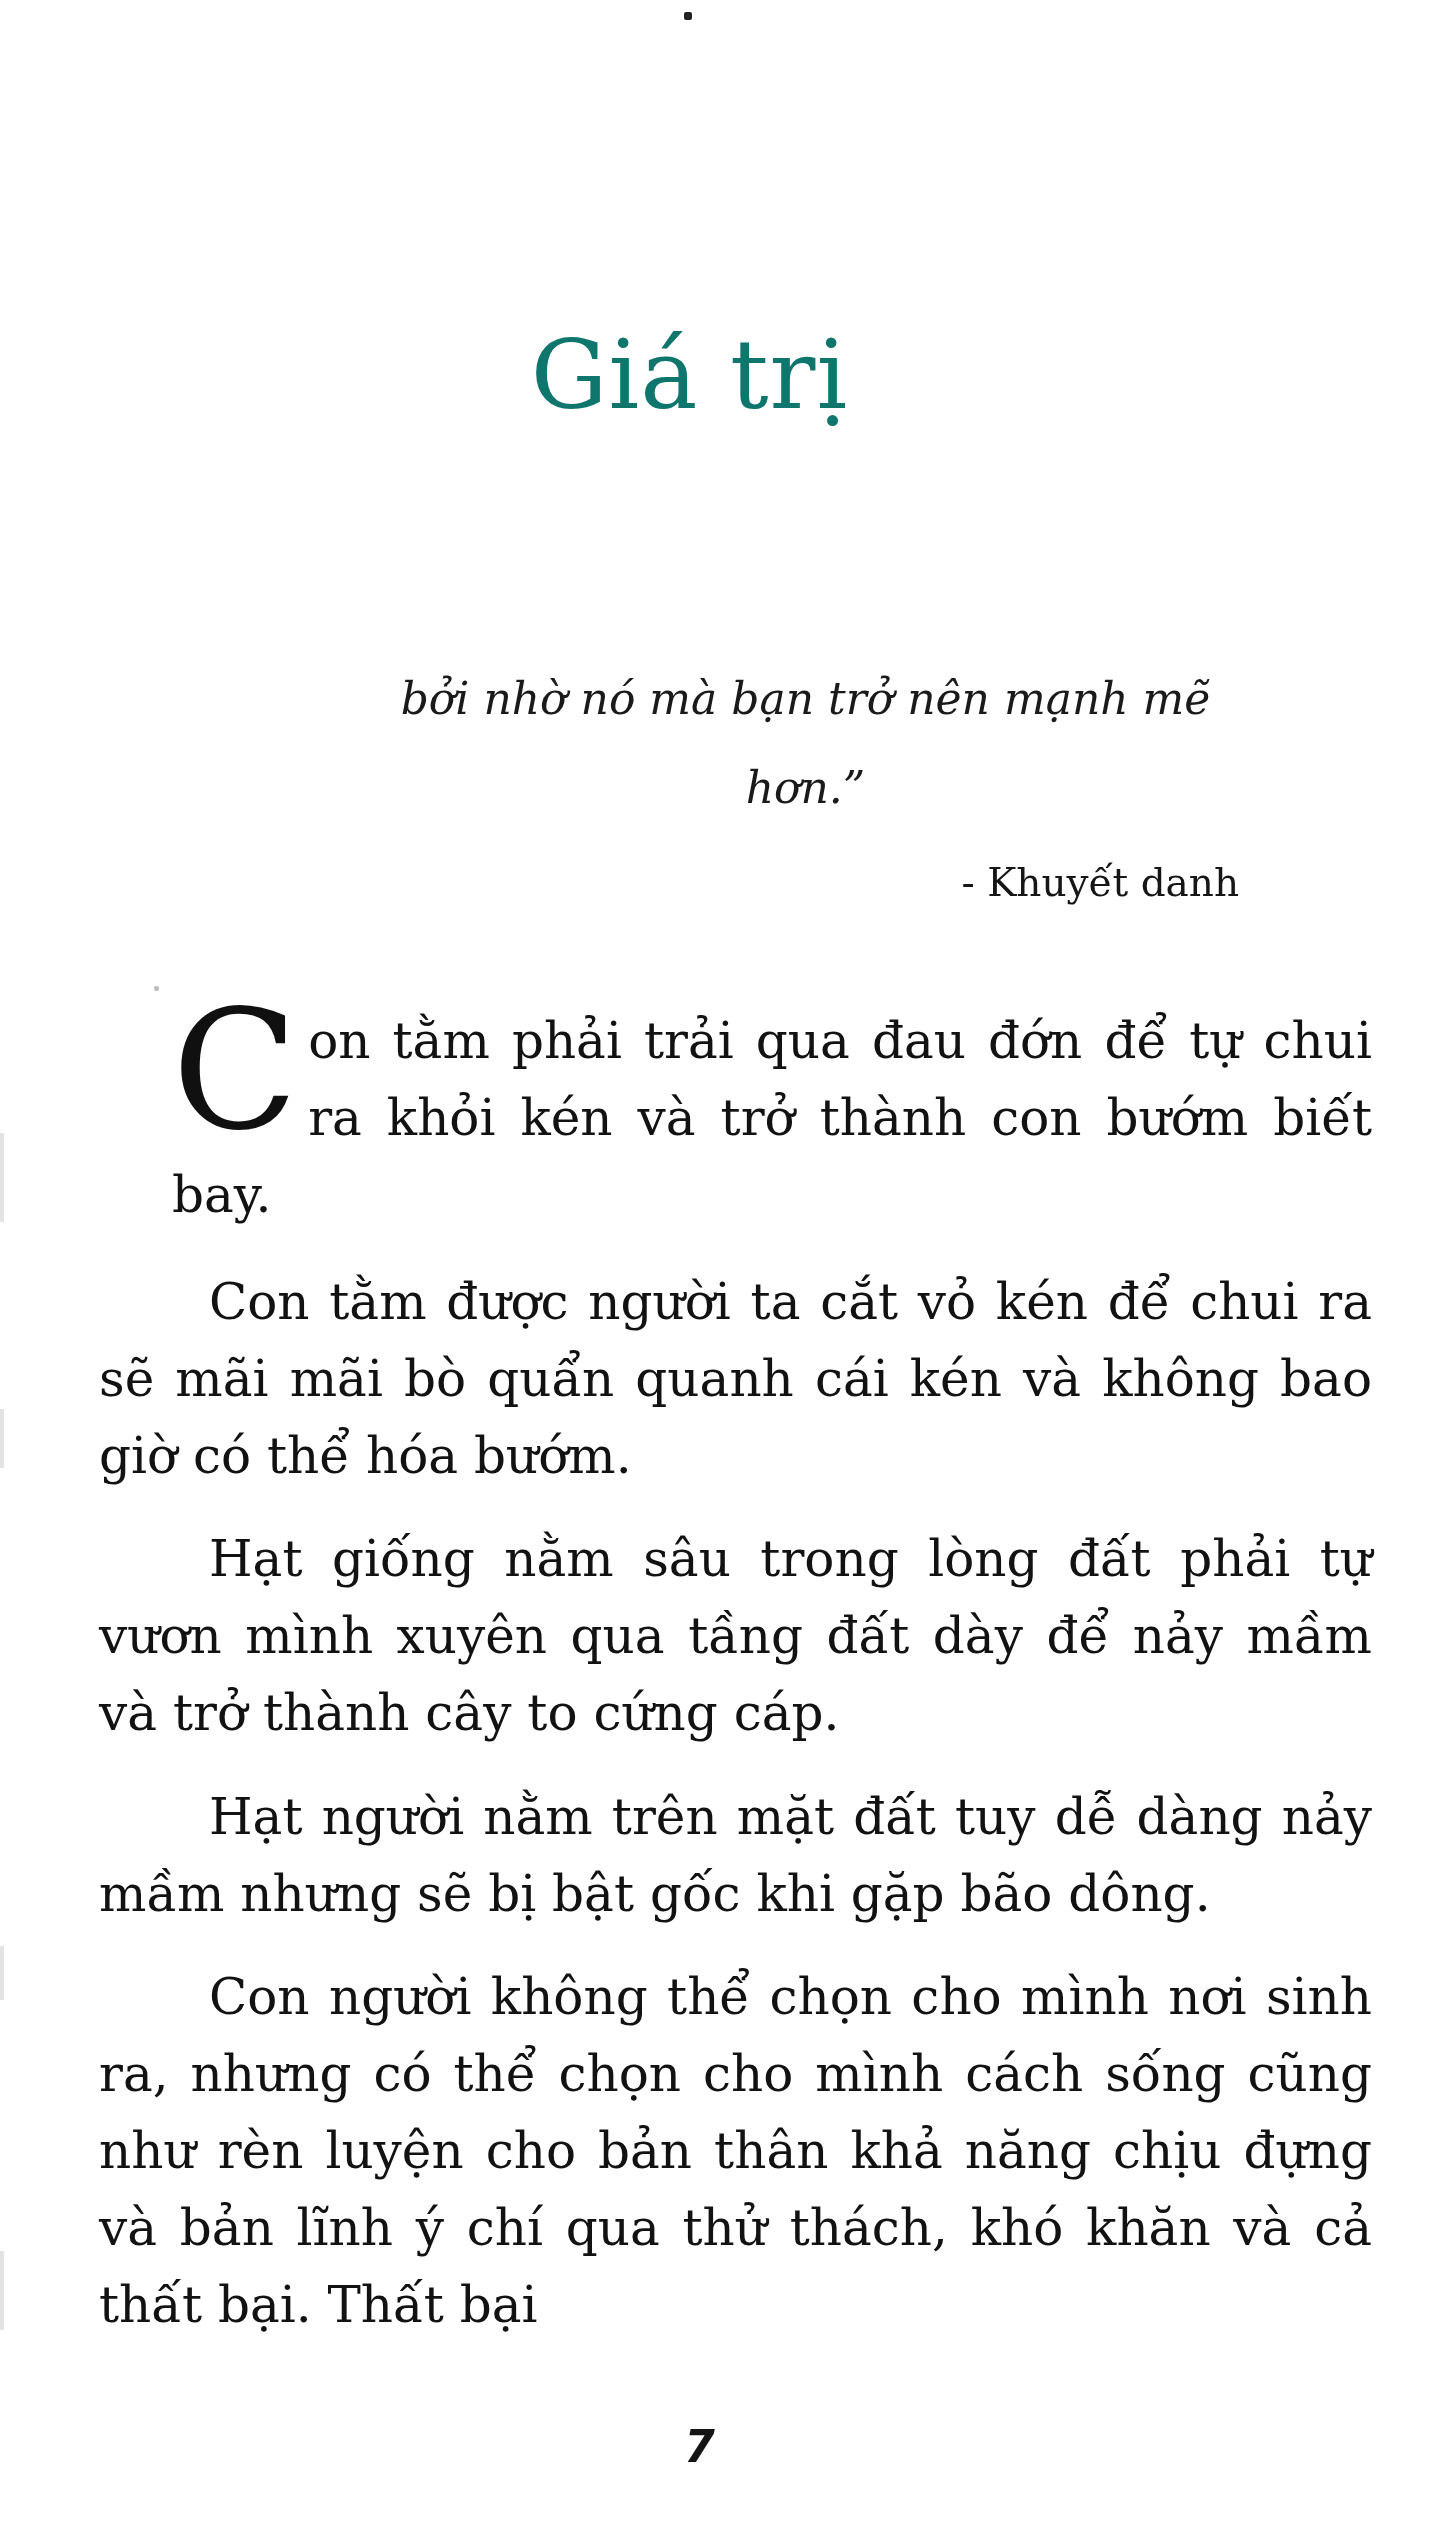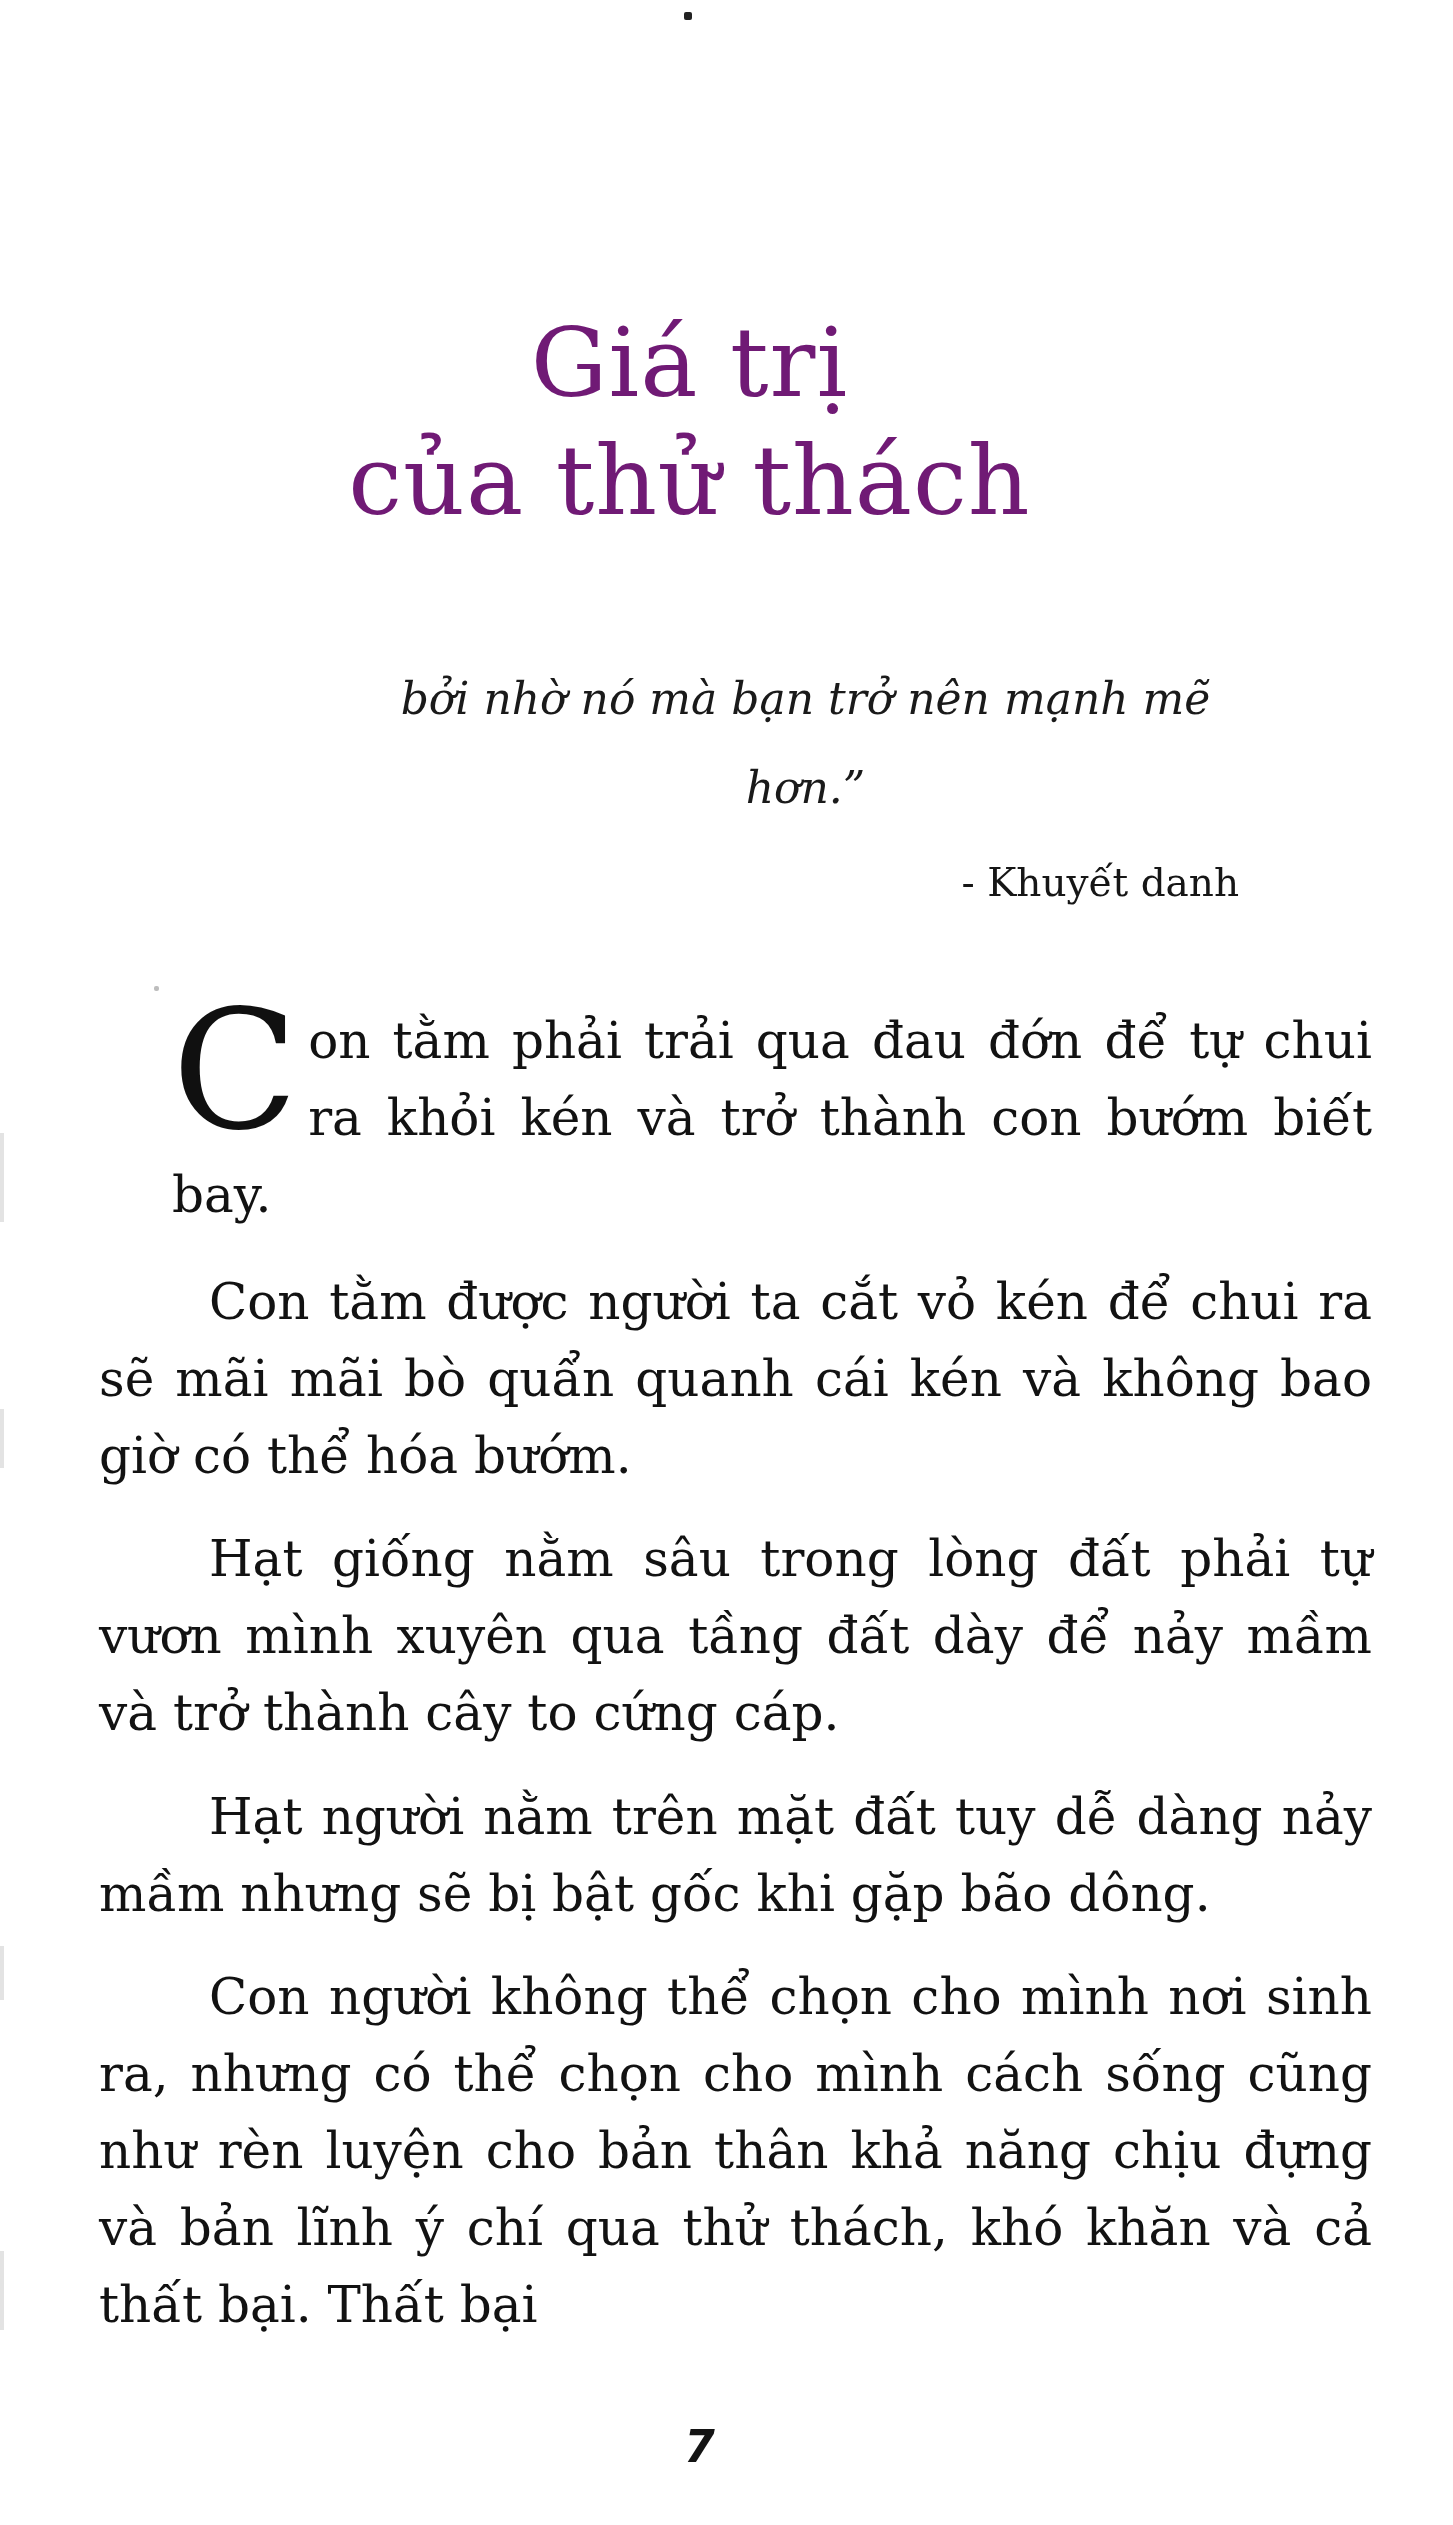--- a/index.html
+++ b/index.html
@@ -35,29 +35,29 @@
     opacity: 0.8;
   }
   .streak-1 { top: 1133px; height: 89px; }
   .streak-2 { top: 1409px; height: 59px; }
   .streak-3 { top: 1946px; height: 54px; }
   .streak-4 { top: 2251px; height: 79px; }
 
   
   .title {
     position: absolute;
-    top: 240px;
+    top: 252px;
     left: 0;
     width: 1379px;
     text-align: center;
     font-size: 96px;
     line-height: 118px;
     font-weight: 500;
     letter-spacing: 1px;
-    color: #701a75;
+    color: #0f766e;
   }
 
   
   .quote-block {
     position: absolute;
     top: 654px;
     left: 366px;
     width: 879px;
     font-style: italic;
     font-size: 44px;
@@ -138,21 +138,20 @@
   <div class="speck speck-top"></div>
   <div class="speck speck-mid"></div>
 
   <div class="edge-streak streak-1"></div>
   <div class="edge-streak streak-2"></div>
   <div class="edge-streak streak-3"></div>
   <div class="edge-streak streak-4"></div>
 
   <h1 class="title">
     <span>Giá trị</span><br>
-    <span>của thử thách</span>
   </h1>
 
   <div class="quote-block">
     <div class="quote-line2">bởi nhờ nó mà bạn trở nên mạnh mẽ hơn.”</div>
     <div class="quote-attribution">- Khuyết danh</div>
   </div>
 
   <div class="body-text">
     <p class="p-first"><span class="dropcap">C</span><span>on tằm phải trải qua đau đớn để tự chui ra khỏi kén và trở thành con bướm biết bay.</span></p>
     <p>Con tằm được người ta cắt vỏ kén để chui ra sẽ mãi mãi bò quẩn quanh cái kén và không bao giờ có thể hóa bướm.</p>

